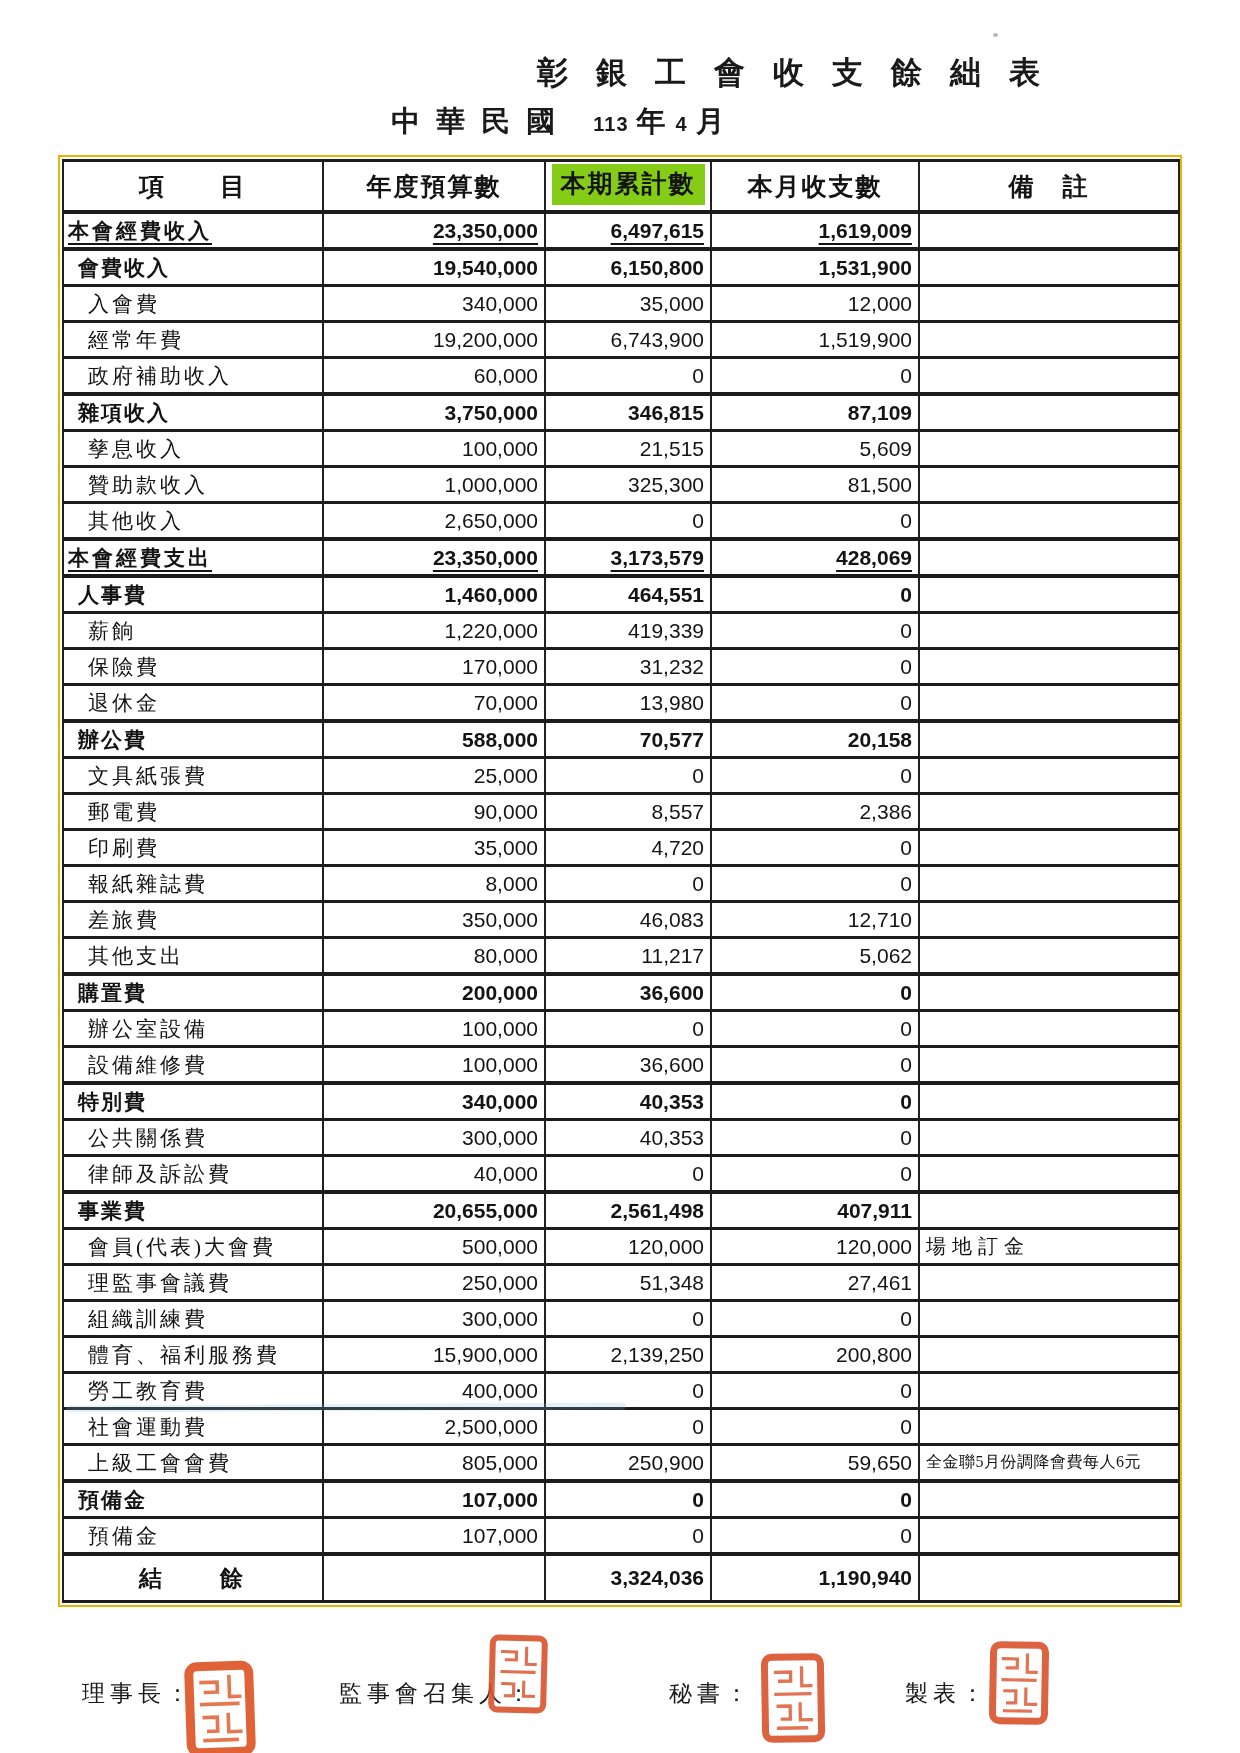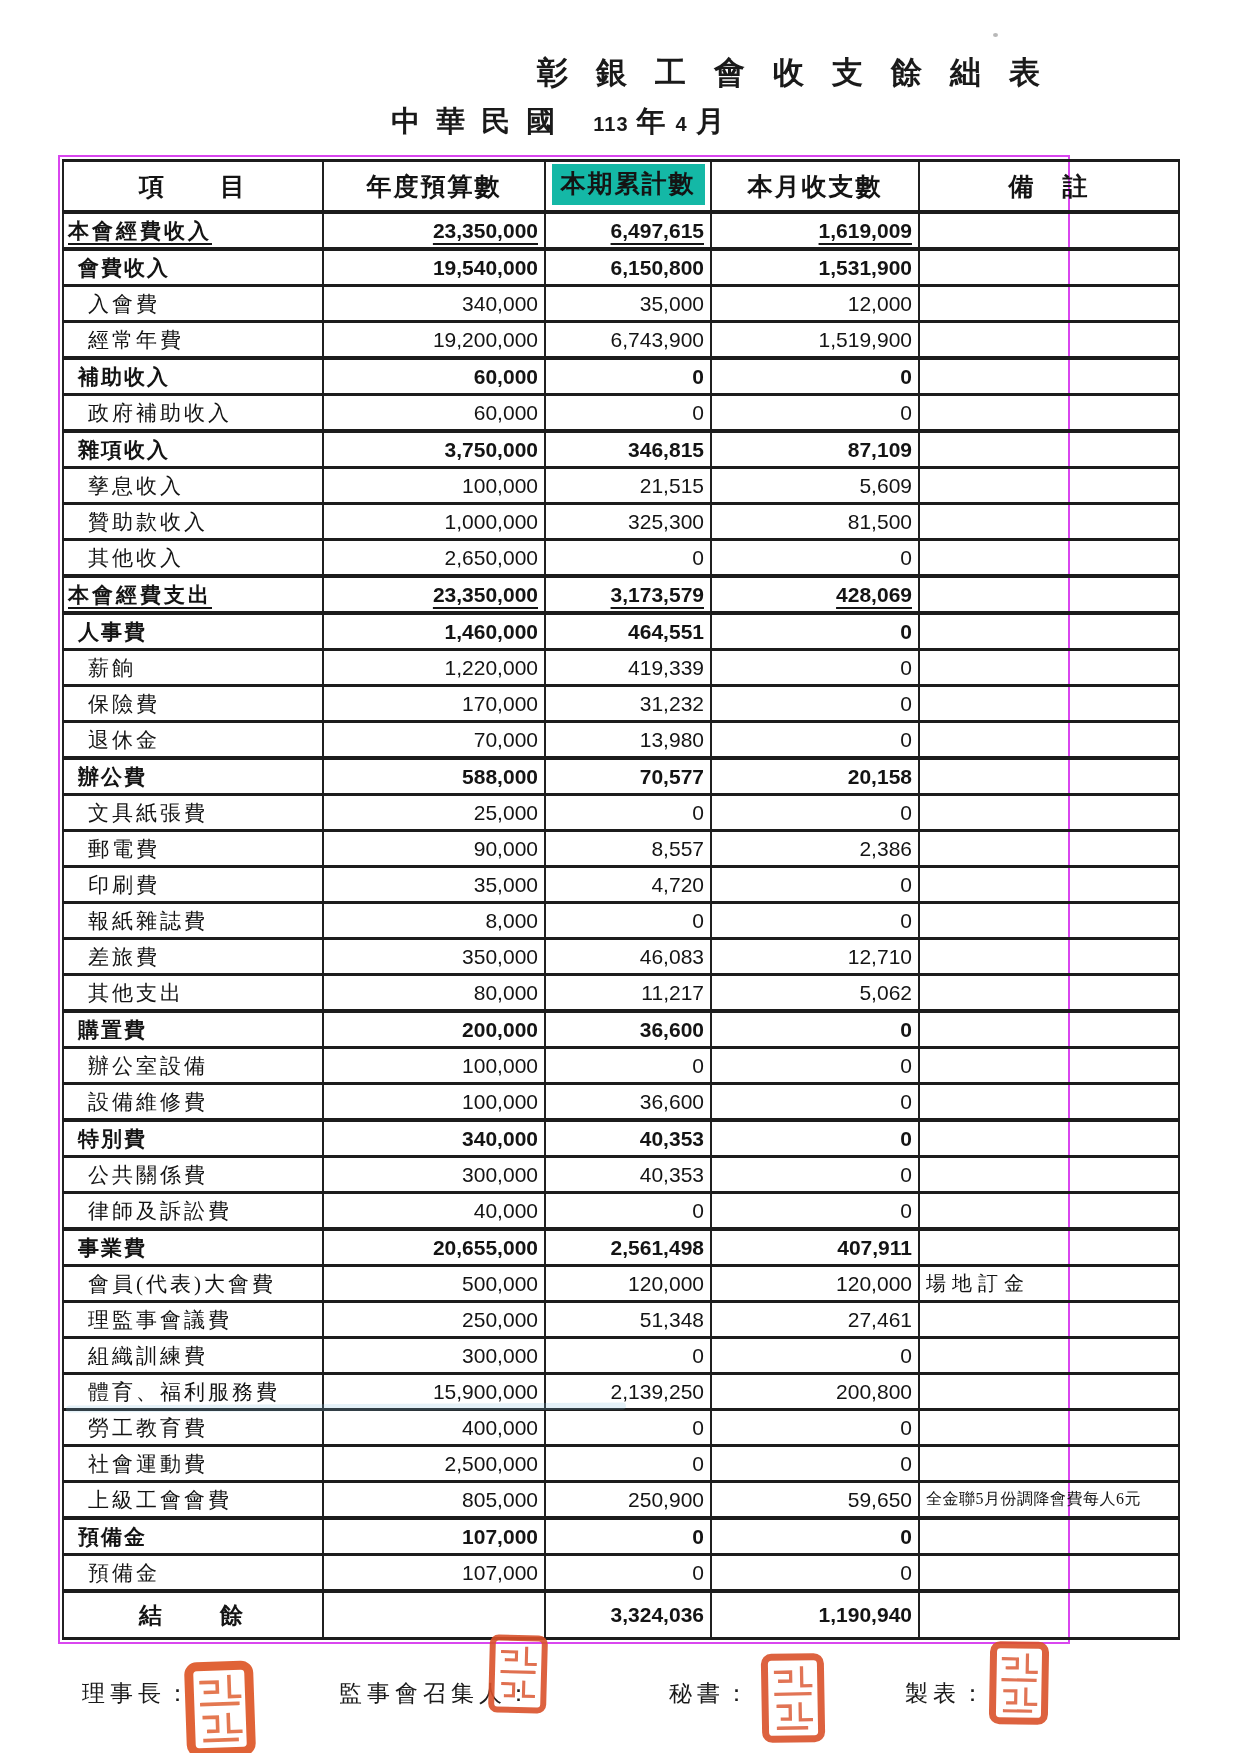--- a/index.html
+++ b/index.html
@@ -22,35 +22,35 @@
   }
   .subtitle .era{letter-spacing:16px;margin-right:22px;}
   .subtitle .numeral{
     font-family:"Liberation Sans","DejaVu Sans",sans-serif;
     font-weight:700;font-size:20px;letter-spacing:1px;
   }
   .subtitle .unit{margin:0 10px 0 8px;}
 
   
   .table-outer{
-    position:absolute;left:58px;top:155px;width:1012px;
-    border:2px solid #d946ef;padding:2px;background:#fff;box-sizing:border-box;
+    position:absolute;left:58px;top:155px;width:1124px;
+    border:2px solid #eab308;padding:2px;background:#fff;box-sizing:border-box;
   }
   table{border-collapse:collapse;width:100%;table-layout:fixed;}
   col.c-label{width:260px;} col.c-budget{width:222px;}
   col.c-cum{width:166px;}   col.c-month{width:208px;} col.c-remark{width:260px;}
 
   th,td{
     border-left:2px solid #202020;border-right:2px solid #202020;
     border-top:3px solid #1c1c1c;border-bottom:3px solid #1c1c1c;
     overflow:hidden;white-space:nowrap;
   }
   th{height:46px;font-size:25px;font-weight:700;text-align:center;letter-spacing:2px;}
   th .hl{
-    background:#14b8a6;display:inline-block;position:relative;top:-2px;
+    background:#84cc16;display:inline-block;position:relative;top:-2px;
     padding:7px 9px 9px;line-height:1;
   }
   td{height:31px;font-size:21px;padding:1px 5px;}
 
   td.label{text-align:left;letter-spacing:3px;}
   td.num{
     text-align:right;padding-right:6px;
     font-family:"Liberation Sans","DejaVu Sans",sans-serif;letter-spacing:0;
   }
   td.remark{text-align:left;font-size:20px;letter-spacing:6px;padding-left:6px;}
@@ -138,27 +138,20 @@
             <td class="num"><span>12,000</span></td>
             <td class="remark"></td>
           </tr>
           <tr class="detail">
             <td class="label"><span>經常年費</span></td>
             <td class="num"><span>19,200,000</span></td>
             <td class="num"><span>6,743,900</span></td>
             <td class="num"><span>1,519,900</span></td>
             <td class="remark"></td>
           </tr>
-          <tr class="section">
-            <td class="label"><span>補助收入</span></td>
-            <td class="num"><span>60,000</span></td>
-            <td class="num"><span>0</span></td>
-            <td class="num"><span>0</span></td>
-            <td class="remark"></td>
-          </tr>
           <tr class="detail">
             <td class="label"><span>政府補助收入</span></td>
             <td class="num"><span>60,000</span></td>
             <td class="num"><span>0</span></td>
             <td class="num"><span>0</span></td>
             <td class="remark"></td>
           </tr>
           <tr class="section">
             <td class="label"><span>雜項收入</span></td>
             <td class="num"><span>3,750,000</span></td>

